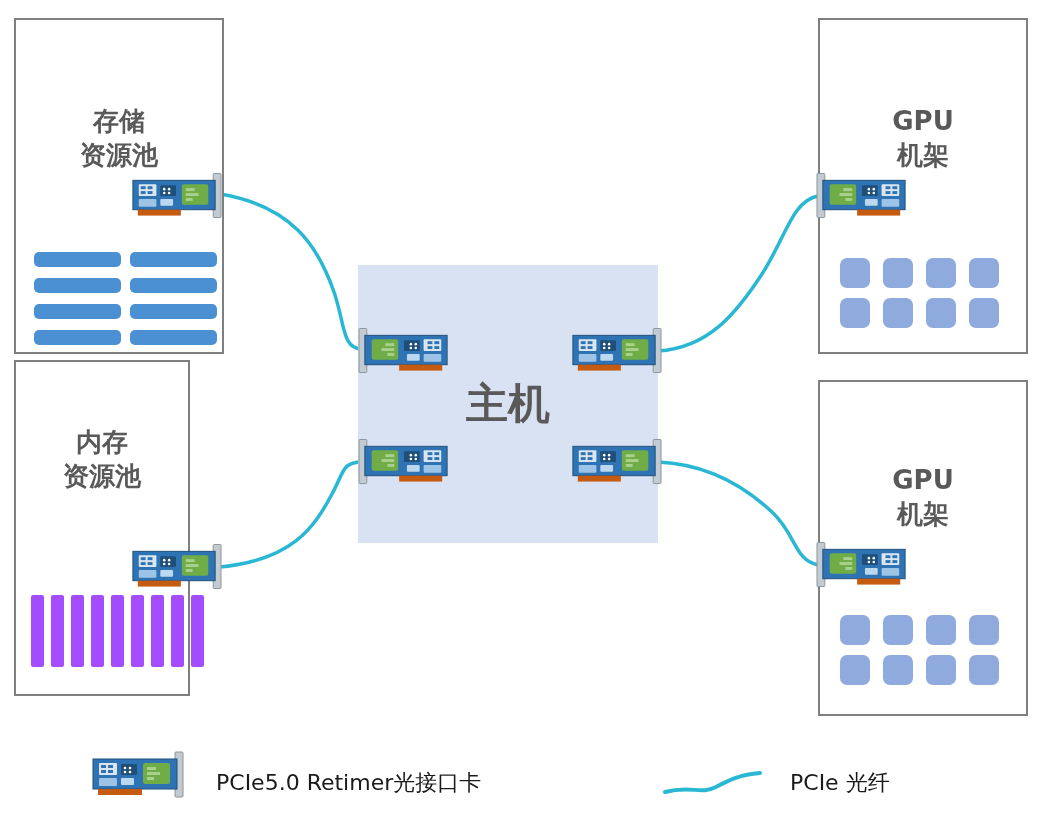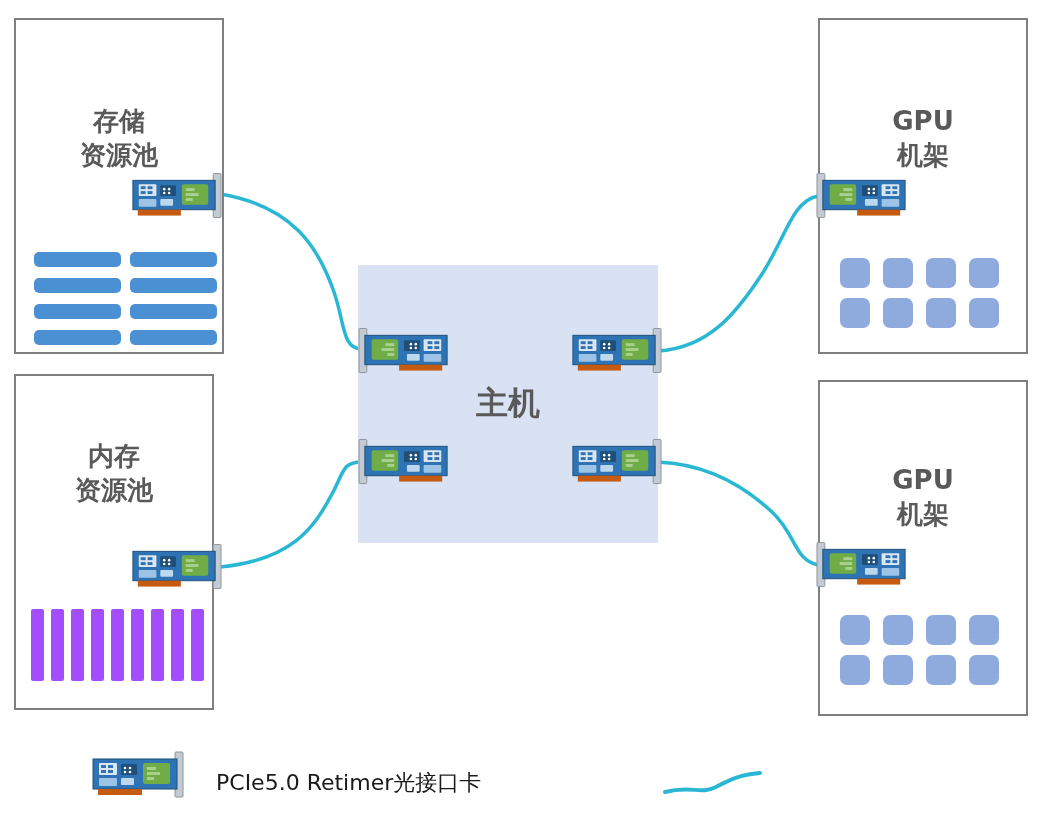--- a/index.html
+++ b/index.html
@@ -2,32 +2,32 @@
 <html><head>
 <meta charset="utf-8">
 <style>
   html,body{margin:0;padding:0;background:#fff;}
   .canvas{position:relative;width:1041px;height:829px;background:#ffffff;overflow:hidden;
           font-family:"DejaVu Sans","Liberation Sans",sans-serif;}
   .wires{position:absolute;left:0;top:0;width:1041px;height:829px;z-index:1;}
   .wire{fill:none;stroke:#29b7d4;stroke-width:3.5;stroke-linecap:round;}
   .box{position:absolute;background:#ffffff;border:2px solid #7f7f7f;box-sizing:border-box;z-index:2;}
   #storage-box{left:14px;top:18px;width:210px;height:336px;}
-  #memory-box{left:14px;top:374px;width:200px;height:336px;}
+  #memory-box{left:14px;top:360px;width:176px;height:336px;}
   #gpu-top-box{left:818px;top:18px;width:210px;height:336px;}
   #gpu-bottom-box{left:818px;top:380px;width:210px;height:336px;}
   #host-box{left:358px;top:265px;width:300px;height:278px;background:#d9e2f3;border:none;
             display:flex;align-items:center;justify-content:center;}
   .pool-label{position:absolute;left:0;right:0;text-align:center;font-size:26px;font-weight:700;
               color:#595959;line-height:1.3;white-space:pre-line;}
   #storage-box .pool-label{top:85px;}
   #memory-box .pool-label{top:64px;}
   #gpu-top-box .pool-label{top:85px;}
   #gpu-bottom-box .pool-label{top:82px;}
-  .host-label{font-size:32px;font-weight:700;color:#595959;}
+  .host-label{font-size:42px;font-weight:700;color:#595959;}
   .card{position:absolute;width:94px;height:48px;z-index:3;overflow:visible;}
   .flip{transform:scaleX(-1);}
   #card-storage{left:128px;top:172px;}
   #card-memory{left:128px;top:543px;}
   #card-host-tl{left:358px;top:327px;}
   #card-host-tr{left:568px;top:327px;}
   #card-host-bl{left:358px;top:438px;}
   #card-host-br{left:568px;top:438px;}
   #card-gpu-top{left:816px;top:172px;}
   #card-gpu-bottom{left:816px;top:541px;}
@@ -177,15 +177,16 @@
     </svg>
 
   <div class="legend">
     <svg class="legend-card" viewBox="0 0 96 48">
         <use href="#retimer"></use>
       </svg>
     <div class="legend-text" id="legend-retimer-label">PCIe5.0 Retimer光接口卡</div>
     <svg class="legend-fiber" viewBox="0 0 105 40">
       <path class="wire" style="stroke-width:4" d="M 5 30 C 32 23 40 33 56 25 C 66 20 76 13 100 11"></path>
     </svg>
+    <div class="legend-text" id="legend-fiber-label">PCIe 光纤</div>
   </div>
 
 </div>
 
 </body></html>

